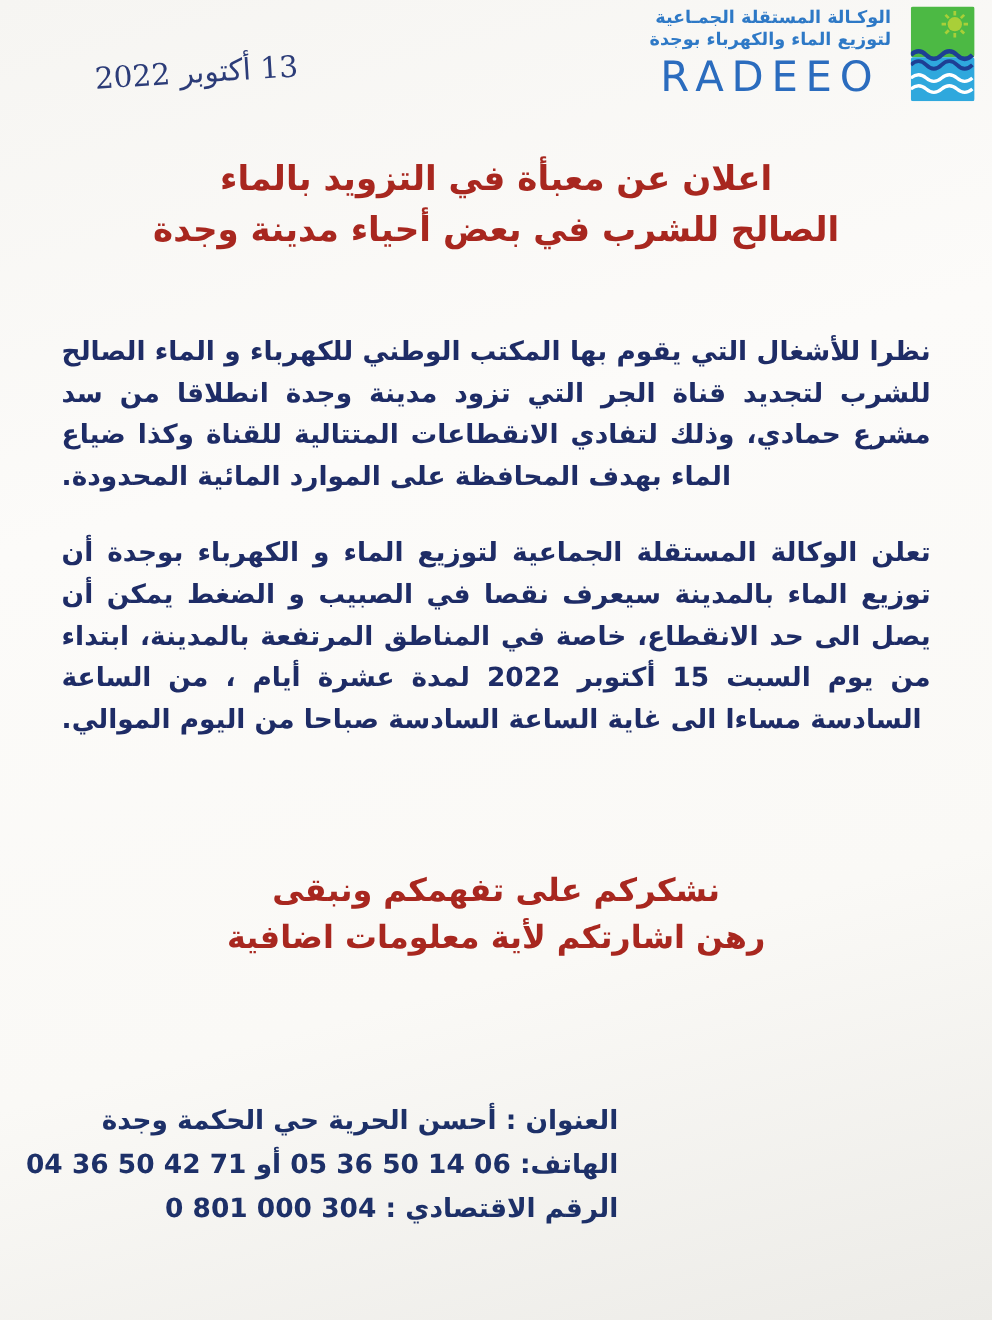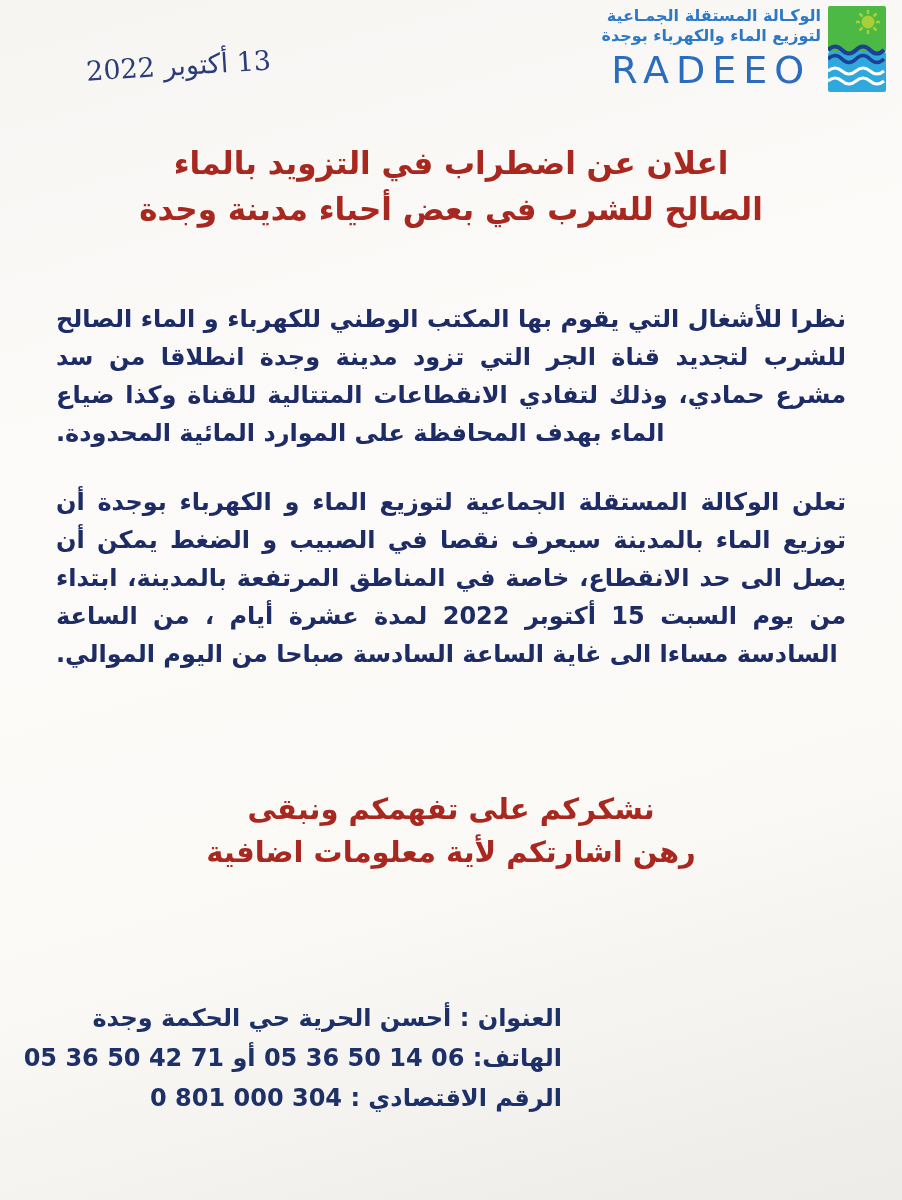--- a/index.html
+++ b/index.html
@@ -16,21 +16,21 @@
   .date{
     position:absolute;left:86px;top:50px;
     font-family:"DejaVu Serif",serif;
     font-size:27px;color:#2c3c78;
     transform:rotate(-3.5deg);
     direction:rtl;white-space:nowrap;
   }
   
   .logo{
     position:absolute;top:6px;right:16px;
-    display:flex;flex-direction:row;align-items:stretch;gap:7px;margin-left:18px;
+    display:flex;flex-direction:row;align-items:stretch;gap:18px;margin-left:18px;
   }
   .logo-textcol{display:flex;flex-direction:column;justify-content:flex-start;}
   .logo-ar{
     direction:rtl;text-align:right;
     color:#2e79c6;font-weight:bold;font-size:16px;line-height:20px;
     white-space:nowrap;
   }
   .logo-brand{
     color:#2b6cbe;font-weight:normal;font-size:38px;line-height:44px;
     letter-spacing:7px;text-align:center;margin-top:2px;white-space:nowrap;
@@ -105,41 +105,41 @@
         <path d="M0 53 q 7 -7 14 0 t 14 0 t 14 0 t 14 0" stroke-width="3.5"></path>
       </g>
       <g fill="none" stroke="#ffffff" stroke-width="3">
         <path d="M0 65 q 7 -6 14 0 t 14 0 t 14 0 t 14 0"></path>
         <path d="M0 75 q 7 -6 14 0 t 14 0 t 14 0 t 14 0"></path>
       </g>
     </svg>
   </div>
 
   <div class="title">
-    <div>اعلان عن اضطراب في التزويد بالماء</div>
+    <div>اعلان عن معبأة في التزويد بالماء</div>
     <div>الصالح للشرب في بعض أحياء مدينة وجدة</div>
   </div>
 
   <div class="bodytext">
     <p>نظرا للأشغال التي يقوم بها المكتب الوطني للكهرباء و الماء الصالح للشرب لتجديد قناة الجر التي تزود مدينة وجدة انطلاقا من سد مشرع حمادي، وذلك لتفادي الانقطاعات المتتالية للقناة وكذا ضياع الماء بهدف المحافظة على الموارد المائية المحدودة.</p>
     <p>تعلن الوكالة المستقلة الجماعية لتوزيع الماء و الكهرباء بوجدة أن توزيع الماء بالمدينة سيعرف نقصا في الصبيب و الضغط يمكن أن يصل الى حد الانقطاع، خاصة في المناطق المرتفعة بالمدينة، ابتداء من يوم السبت 15 أكتوبر 2022 لمدة عشرة أيام ، من الساعة السادسة مساءا الى غاية الساعة السادسة صباحا من اليوم الموالي.</p>
   </div>
 
   <div class="closing">
     <div>نشكركم على تفهمكم ونبقى</div>
     <div>رهن اشارتكم لأية معلومات اضافية</div>
   </div>
 
   <div class="footer">
     <div>العنوان : أحسن الحرية حي الحكمة وجدة</div>
     <div>
       <span>الهاتف:</span>
       <span class="num" dir="ltr">05 36 50 14 06</span>
       <span>أو</span>
-      <span class="num" dir="ltr">05 36 50 42 71</span>
+      <span class="num" dir="ltr">04 36 50 42 71</span>
     </div>
     <div>
       <span>الرقم الاقتصادي :</span>
       <span class="num" dir="ltr">0 801 000 304</span>
     </div>
   </div>
 
 
 </div>
 

